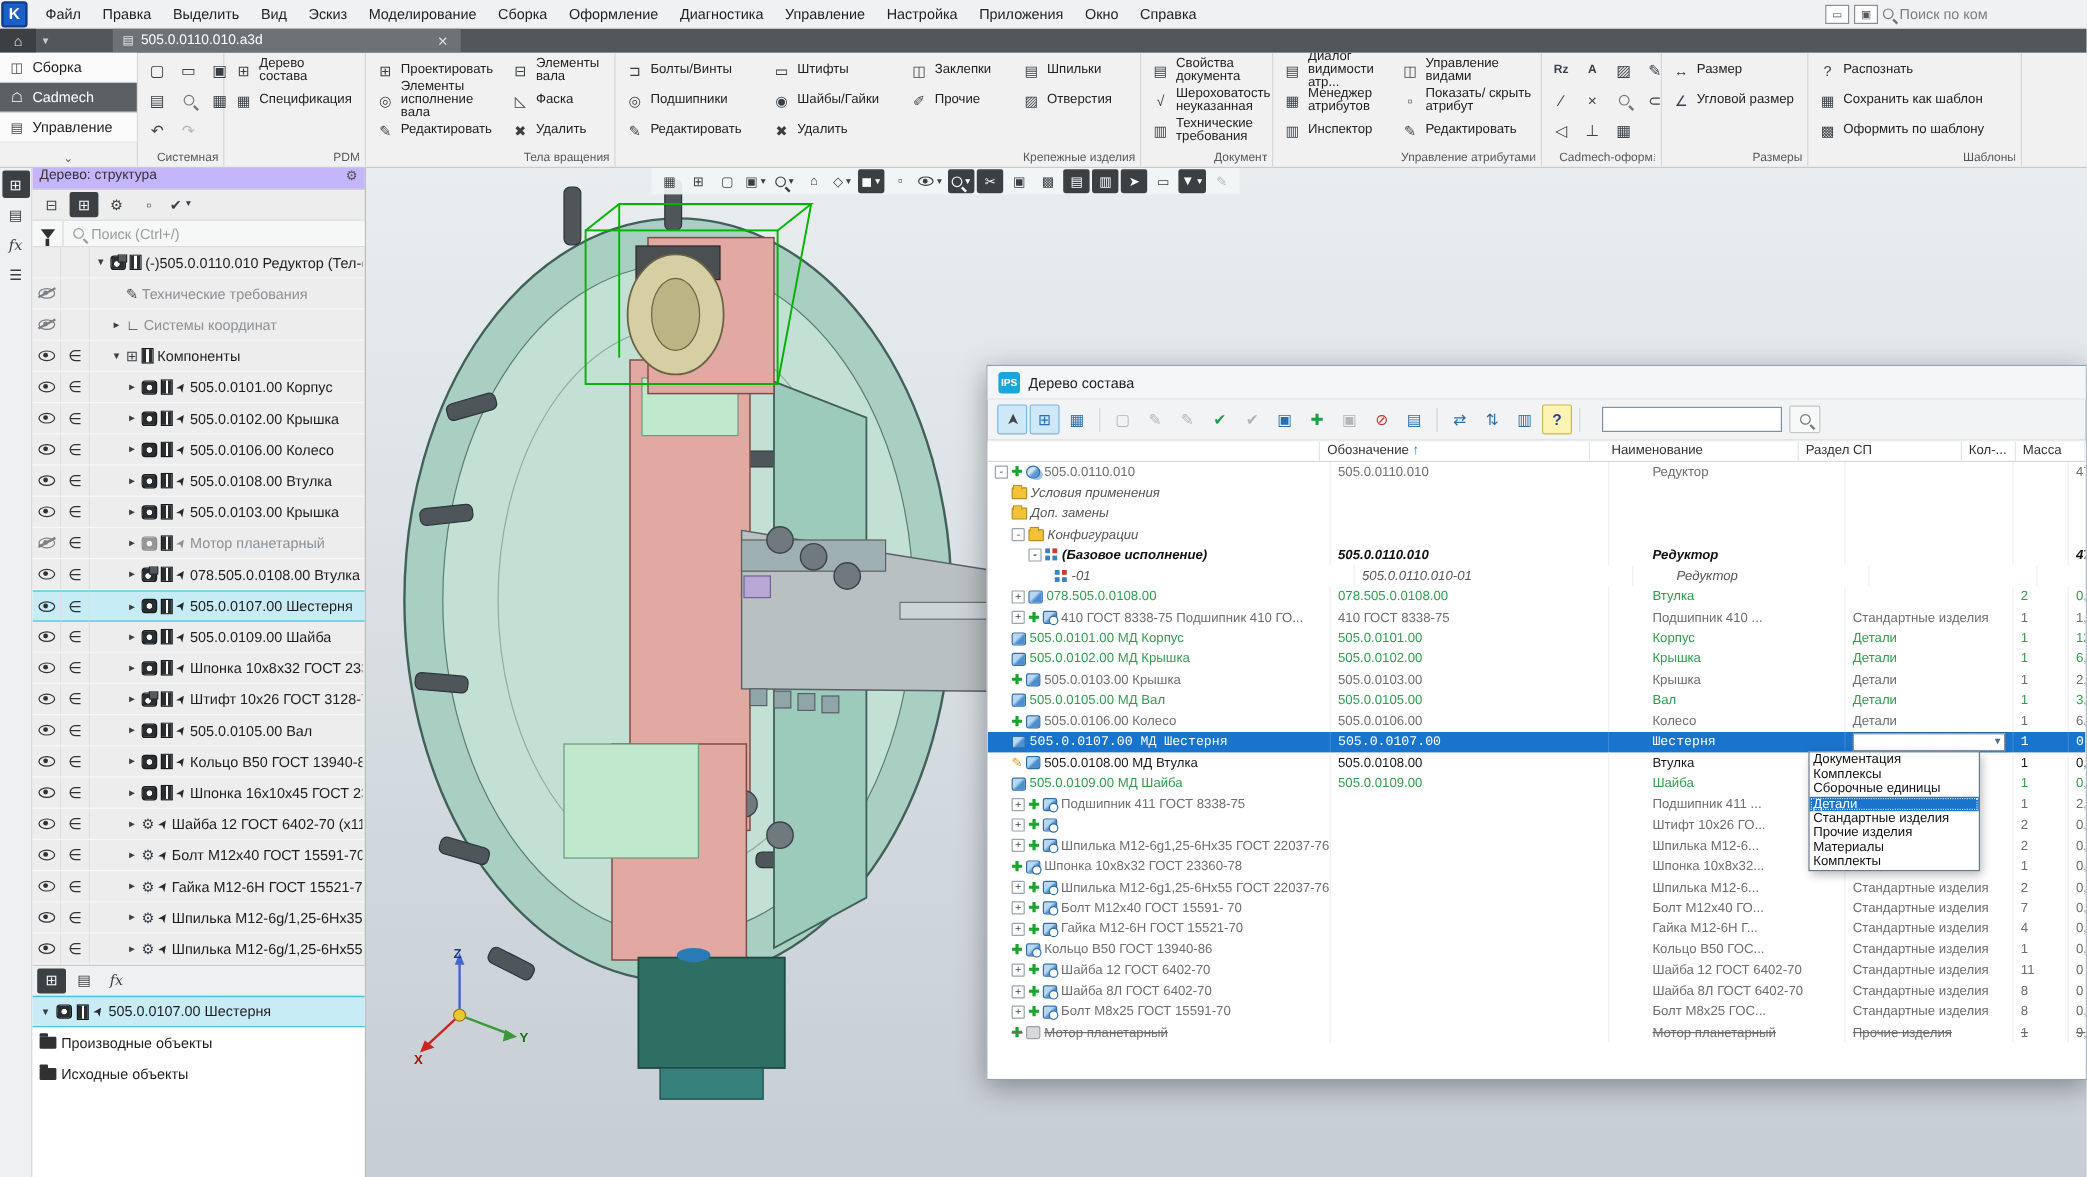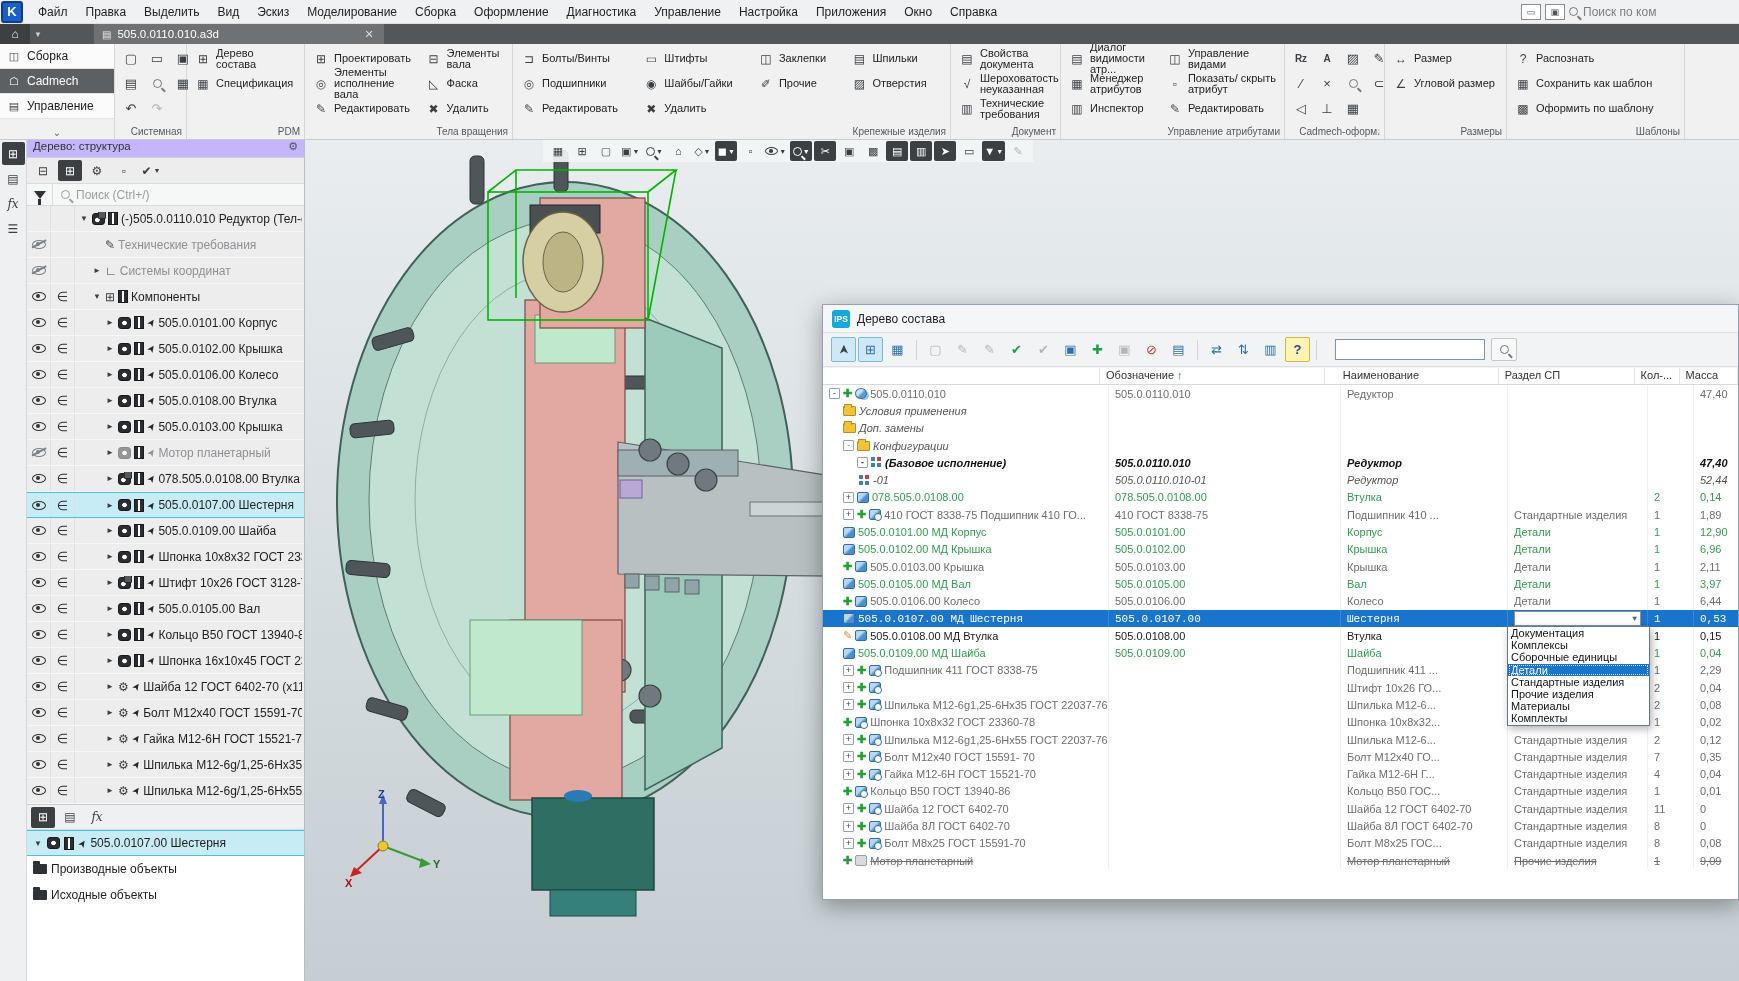--- a/index.html
+++ b/index.html
@@ -128,21 +128,21 @@
   .fw-search { width:150px; height:21px; border:1px solid #7f93a6; background:#fff; margin-left:12px; }
   .fw-magbtn { width:26px; height:23px; display:flex; align-items:center; justify-content:center; border:1px solid #c4c8cb; border-radius:2px; margin-left:4px; background:#f7f8f8; }
   .cw-table { position:absolute; left:0; top:63px; right:0; bottom:0; background:#fff; overflow:hidden; }
   .cw-head { height:17px; display:flex; border-bottom:1px solid #d8dadc; background:#fff; font-size:11px; color:#333; }
   .cw-head .hc { border-right:1px solid #e2e4e6; padding:1px 6px; white-space:nowrap; overflow:hidden; }
   .cw-rows { position:absolute; top:17px; left:0; right:0; bottom:0; overflow:hidden; }
   .cw-row { height:17.3px; display:flex; align-items:center; font-size:11px; color:#6e6e6e; position:relative; }
   .cw-row .cell { height:100%; display:flex; align-items:center; padding:0 6px; border-right:1px solid #eef0f1; white-space:nowrap; overflow:hidden; }
   .c-name { width:286px; flex:none; gap:3px; }
   .c-des { width:232px; flex:none; }
-  .c-nam { width:167px; flex:none; }
+  .c-nam { width:167px; flex:none;margin-left:30px; }
   .c-sec { width:140px; flex:none; }
   .c-qty { width:46px; flex:none; }
   .c-mass { width:60px; flex:none; border-right:none !important; }
   .cw-row.green, .cw-row.green .cell { color:#2f9e4e; }
   .cw-row.black, .cw-row.black .cell { color:#1a1a1a; }
   .cw-row.folder .cell { color:#555; font-style:italic; }
   .cw-row.base .cell { color:#111; font-style:italic; font-weight:bold; }
   .cw-row.variant .cell { color:#555; font-style:italic; }
   .cw-row.strike .cell { text-decoration:line-through; }
   .cw-row.sel { background:#1874cd;font-family:Liberation Mono, monospace; }
@@ -1122,21 +1122,21 @@
                 <span class="t-cfg"></span>
                 <span>(Базовое исполнение)</span>
               </div>
               <div class="cell c-des">505.0.0110.010</div>
               <div class="cell c-nam">Редуктор</div>
               <div class="cell c-sec"></div>
               <div class="cell c-qty"></div>
               <div class="cell c-mass">47,40</div>
             </div>
             <div class="cw-row variant">
-              <div class="cell c-name" style="padding-left: 36px;">
+              <div class="cell c-name" style="padding-left: 36px; margin-left: 20px;">
                 <span class="t-cfg"></span>
                 <span>-01</span>
               </div>
               <div class="cell c-des">505.0.0110.010-01</div>
               <div class="cell c-nam">Редуктор</div>
               <div class="cell c-sec"></div>
               <div class="cell c-qty"></div>
               <div class="cell c-mass">52,44</div>
             </div>
             <div class="cw-row green">

